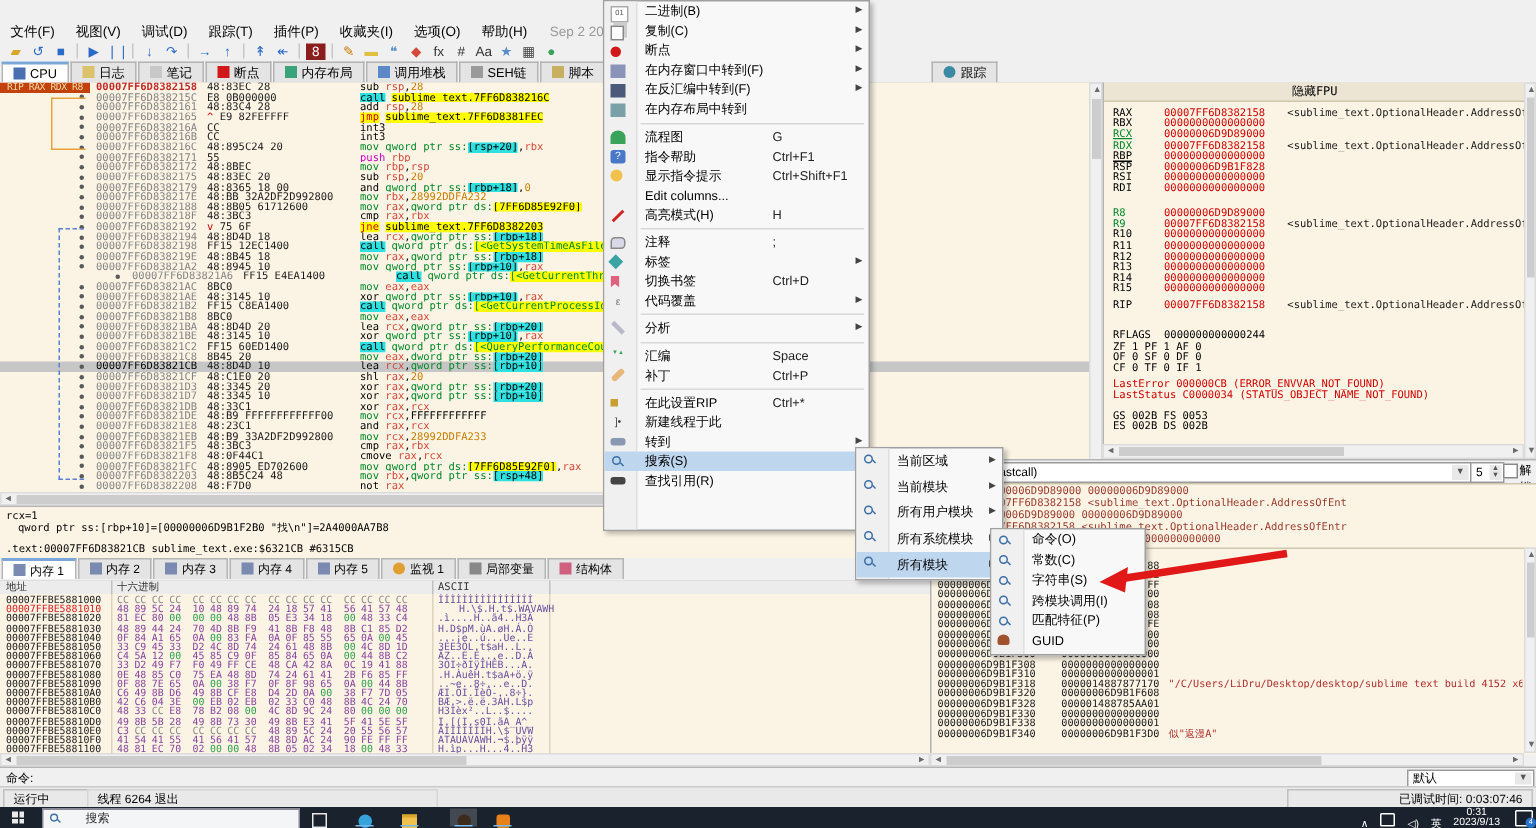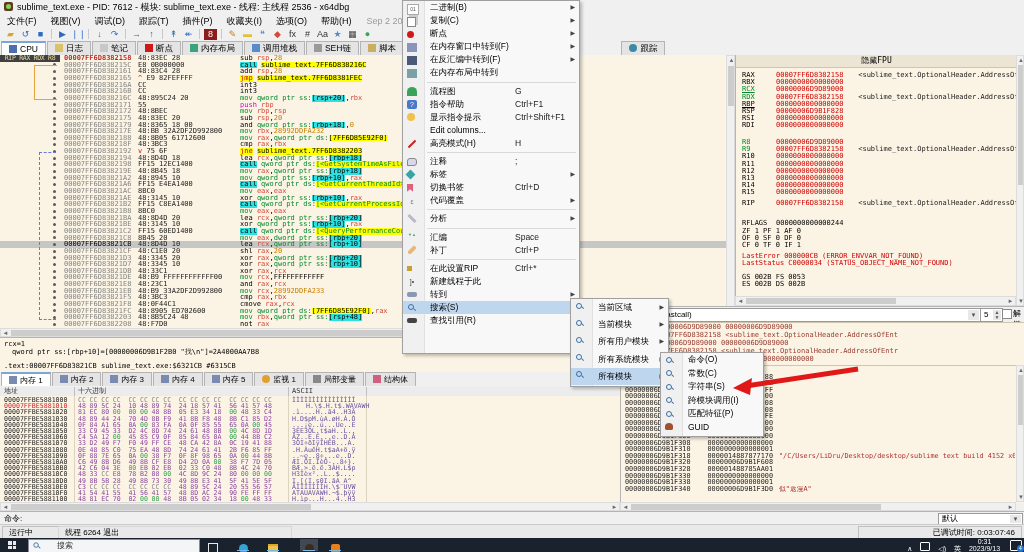--- a/index.html
+++ b/index.html
@@ -24,21 +24,21 @@
   .tabico{display:inline-block;width:8px;height:8px;margin-right:3px;vertical-align:-1px;}
   
   #disasm{left:0;top:55px;width:726px;height:273px;background:#fbf4e4;overflow:hidden;font-size:7px;}
   .drow{position:absolute;left:0;width:726px;height:6.65px;line-height:6.65px;white-space:nowrap;}
   .drow.sel{background:#c6c6c6;}
   .dcell{position:absolute;top:0;height:6.65px;overflow:hidden;}
   .c-addr{left:64px;width:70px;color:#848484;}
   .c-bytes{left:138px;width:98px;color:#1a1a1a;}
   .c-instr{left:240px;width:486px;color:#000;}
   .dot{position:absolute;left:53px;width:3px;height:3px;border-radius:50%;background:#5a5a5a;}
-  .riptag{position:absolute;left:0;top:0;width:60px;height:6.65px;background:#404040;color:#ecd9a4;font-size:6.5px;line-height:6.6px;text-align:center;letter-spacing:-0.3px;}
+  .riptag{position:absolute;left:0;top:0;width:60px;height:6.65px;background:#c2410c;color:#ecd9a4;font-size:6.5px;line-height:6.6px;text-align:center;letter-spacing:-0.3px;}
   
   .tk-g{color:#00882a;} .tk-r{color:#d5493a;} .tk-n{color:#c87e00;} .tk-p{color:#cc00cc;}
   .tk-jy{color:#d00000;background:#ffff00;} .tk-ly{color:#000;background:#ffff00;}
   .tk-cc{color:#000;background:#2fe0e0;} .tk-mc{color:#000;background:#2fe0e0;}
   .tk-gy{color:#00882a;background:#ffff00;} .tk-jm{color:#d00000;}
   
   .sb{background:#f0f0f0;border:1px solid #dcdcdc;box-sizing:border-box;}
   .sb .thumb{position:absolute;background:#cdcdcd;}
   .sb .ar{position:absolute;color:#6a6a6a;font-size:6px;line-height:8px;text-align:center;width:9px;}
   
@@ -102,23 +102,20 @@
   .mag:before{content:"";position:absolute;left:1px;top:1px;width:4px;height:4px;border:1.2px solid #3b6ea5;border-radius:50%;}
   .mag:after{content:"";position:absolute;left:5.5px;top:5.5px;width:3px;height:1.4px;background:#3b6ea5;transform:rotate(45deg);}
   #redarrow{position:absolute;left:0;top:0;width:1024px;height:552px;pointer-events:none;z-index:120;}
   .clip{overflow:hidden;white-space:nowrap;}
 </style>
 </head>
 <body>
 
 <div id="screen">
 
-  <div id="titlebar" class="abs">
-    <span class="appico"></span><span>sublime_text.exe - PID: 7612 - 模块: sublime_text.exe - 线程: 主线程 2536 - x64dbg</span>
-  </div>
 
   <div id="menubar" class="abs"><span class="mi">文件(F)</span><span class="mi">视图(V)</span><span class="mi">调试(D)</span><span class="mi">跟踪(T)</span><span class="mi">插件(P)</span><span class="mi">收藏夹(I)</span><span class="mi">选项(O)</span><span class="mi">帮助(H)</span><span class="build">Sep 2 2023 (TitanEngine)</span></div>
 
   <div id="toolbar" class="abs"><span class="tbico" style="color: rgb(217, 165, 43);">▰</span><span class="tbico" style="color: rgb(42, 106, 200);">↺</span><span class="tbico" style="color: rgb(42, 106, 200);">■</span><span class="tbsep"></span><span class="tbico" style="color: rgb(42, 106, 200);">▶</span><span class="tbico" style="color: rgb(42, 106, 200);">❘❘</span><span class="tbsep"></span><span class="tbico" style="color: rgb(42, 106, 200);">↓</span><span class="tbico" style="color: rgb(42, 106, 200);">↷</span><span class="tbsep"></span><span class="tbico" style="color: rgb(42, 106, 200);">→</span><span class="tbico" style="color: rgb(42, 106, 200);">↑</span><span class="tbsep"></span><span class="tbico" style="color: rgb(42, 106, 200);">↟</span><span class="tbico" style="color: rgb(42, 106, 200);">↞</span><span class="tbsep"></span><span class="tbico" style="color: rgb(255, 255, 255); background: rgb(140, 29, 29);">8</span><span class="tbsep"></span><span class="tbico" style="color: rgb(200, 126, 0);">✎</span><span class="tbico" style="color: rgb(224, 192, 64);">▬</span><span class="tbico" style="color: rgb(90, 138, 200);">❝</span><span class="tbico" style="color: rgb(213, 73, 58);">◆</span><span class="tbico" style="color: rgb(51, 51, 51);">fx</span><span class="tbico" style="color: rgb(51, 51, 51);">#</span><span class="tbico" style="color: rgb(51, 51, 51);">Aa</span><span class="tbico" style="color: rgb(90, 138, 200);">★</span><span class="tbico" style="color: rgb(68, 68, 68);">▦</span><span class="tbico" style="color: rgb(58, 163, 90);">●</span></div>
 
   <div id="tabbar" class="abs"><span class="tab active"><span class="tabico" style="background: rgb(74, 111, 176);"></span><span>CPU</span></span><span class="tab"><span class="tabico" style="background: rgb(217, 194, 106);"></span><span>日志</span></span><span class="tab"><span class="tabico" style="background: rgb(200, 200, 200);"></span><span>笔记</span></span><span class="tab"><span class="tabico" style="background: rgb(208, 24, 24);"></span><span>断点</span></span><span class="tab"><span class="tabico" style="background: rgb(58, 163, 122);"></span><span>内存布局</span></span><span class="tab"><span class="tabico" style="background: rgb(90, 138, 200);"></span><span>调用堆栈</span></span><span class="tab"><span class="tabico" style="background: rgb(154, 154, 154);"></span><span>SEH链</span></span><span class="tab"><span class="tabico" style="background: rgb(200, 176, 96);"></span><span>脚本</span></span><span class="tab"><span class="tabico" style="background: rgb(176, 80, 80);"></span><span>符号</span></span><span class="tab"><span class="tabico" style="background: rgb(112, 112, 112);"></span><span>源代码</span></span><span style="display: inline-block; width: 118px;"></span><span class="tab"><span class="tabico" style="background: rgb(58, 138, 163); border-radius: 50%;"></span><span>跟踪</span></span></div>
 
   <div id="disasm" class="abs mono">
       <div class="drow" style="top: 0px;">
         <div class="dcell c-addr" style="color: rgb(194, 42, 42); font-weight: bold;">00007FF6D8382158</div>
@@ -226,21 +223,21 @@
         <div class="dcell c-addr">00007FF6D838219E</div>
         <div class="dcell c-bytes">48:8B45 18</div>
         <div class="dcell c-instr"><span class="tk-g">mov</span><span> </span><span class="tk-r">rax</span><span>,</span><span class="tk-g">qword ptr</span><span> </span><span class="tk-g">ss:</span><span class="tk-mc">[rbp+18]</span></div>
       </div>
       <div class="drow" style="top: 119.7px;">
         <div class="dot" style="top: 1.8px;"></div>
         <div class="dcell c-addr">00007FF6D83821A2</div>
         <div class="dcell c-bytes">48:8945 10</div>
         <div class="dcell c-instr"><span class="tk-g">mov</span><span> </span><span class="tk-g">qword ptr</span><span> </span><span class="tk-g">ss:</span><span class="tk-mc">[rbp+10]</span><span>,</span><span class="tk-r">rax</span></div>
       </div>
-      <div class="drow" style="top: 126.35px;">
+      <div class="drow" style="top: 126.35px; margin-left: 24px;">
         <div class="dot" style="top: 1.8px;"></div>
         <div class="dcell c-addr">00007FF6D83821A6</div>
         <div class="dcell c-bytes">FF15 E4EA1400</div>
         <div class="dcell c-instr"><span class="tk-cc">call</span><span> </span><span class="tk-g">qword ptr</span><span> </span><span class="tk-g">ds:</span><span class="tk-gy">[&lt;GetCurrentThreadId&gt;]</span></div>
       </div>
       <div class="drow" style="top: 133px;">
         <div class="dot" style="top: 1.8px;"></div>
         <div class="dcell c-addr">00007FF6D83821AC</div>
         <div class="dcell c-bytes">8BC0</div>
         <div class="dcell c-instr"><span class="tk-g">mov</span><span> </span><span class="tk-r">eax</span><span>,</span><span class="tk-r">eax</span></div>

